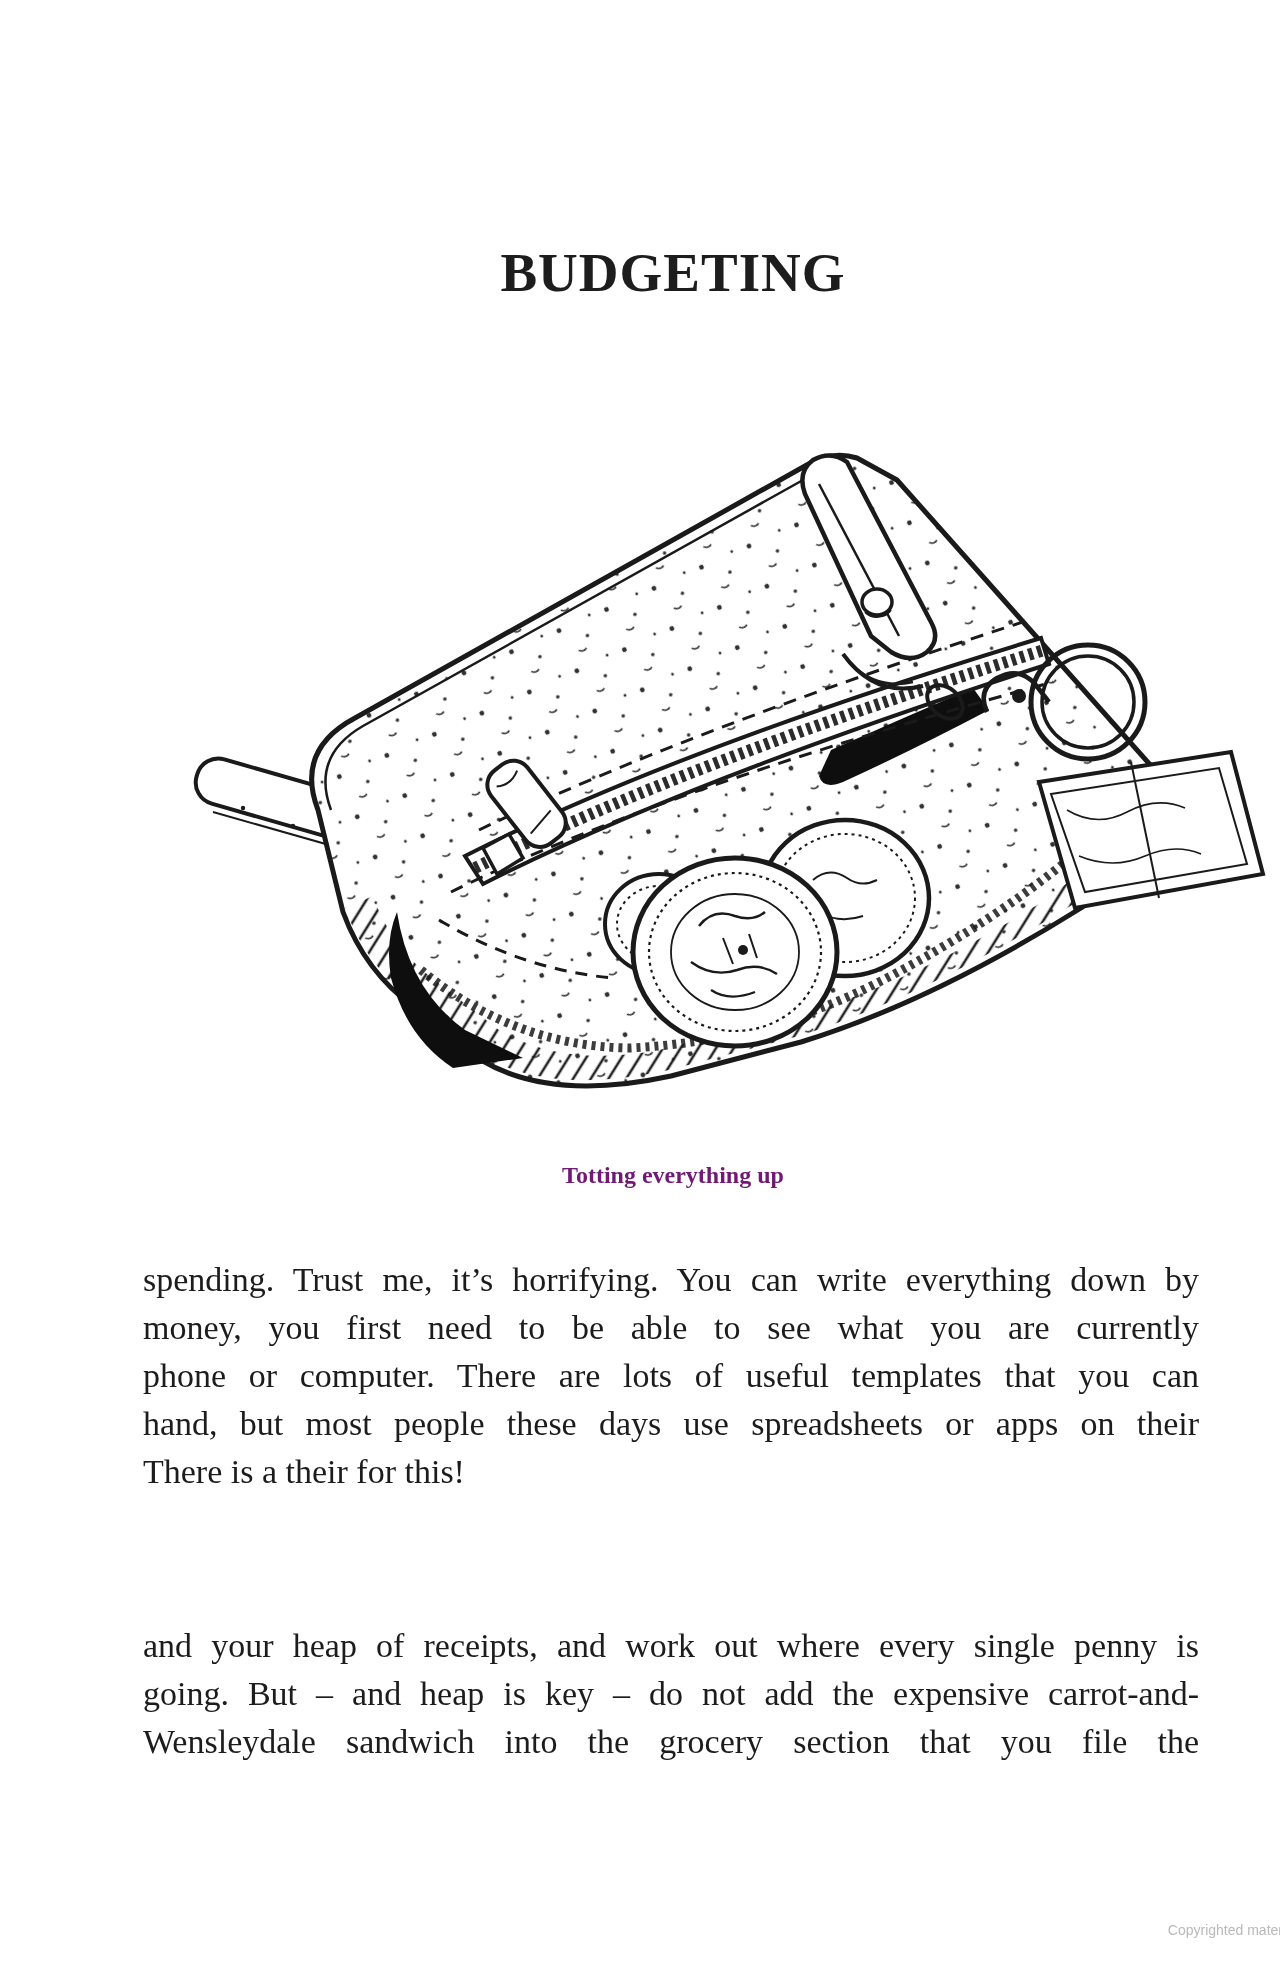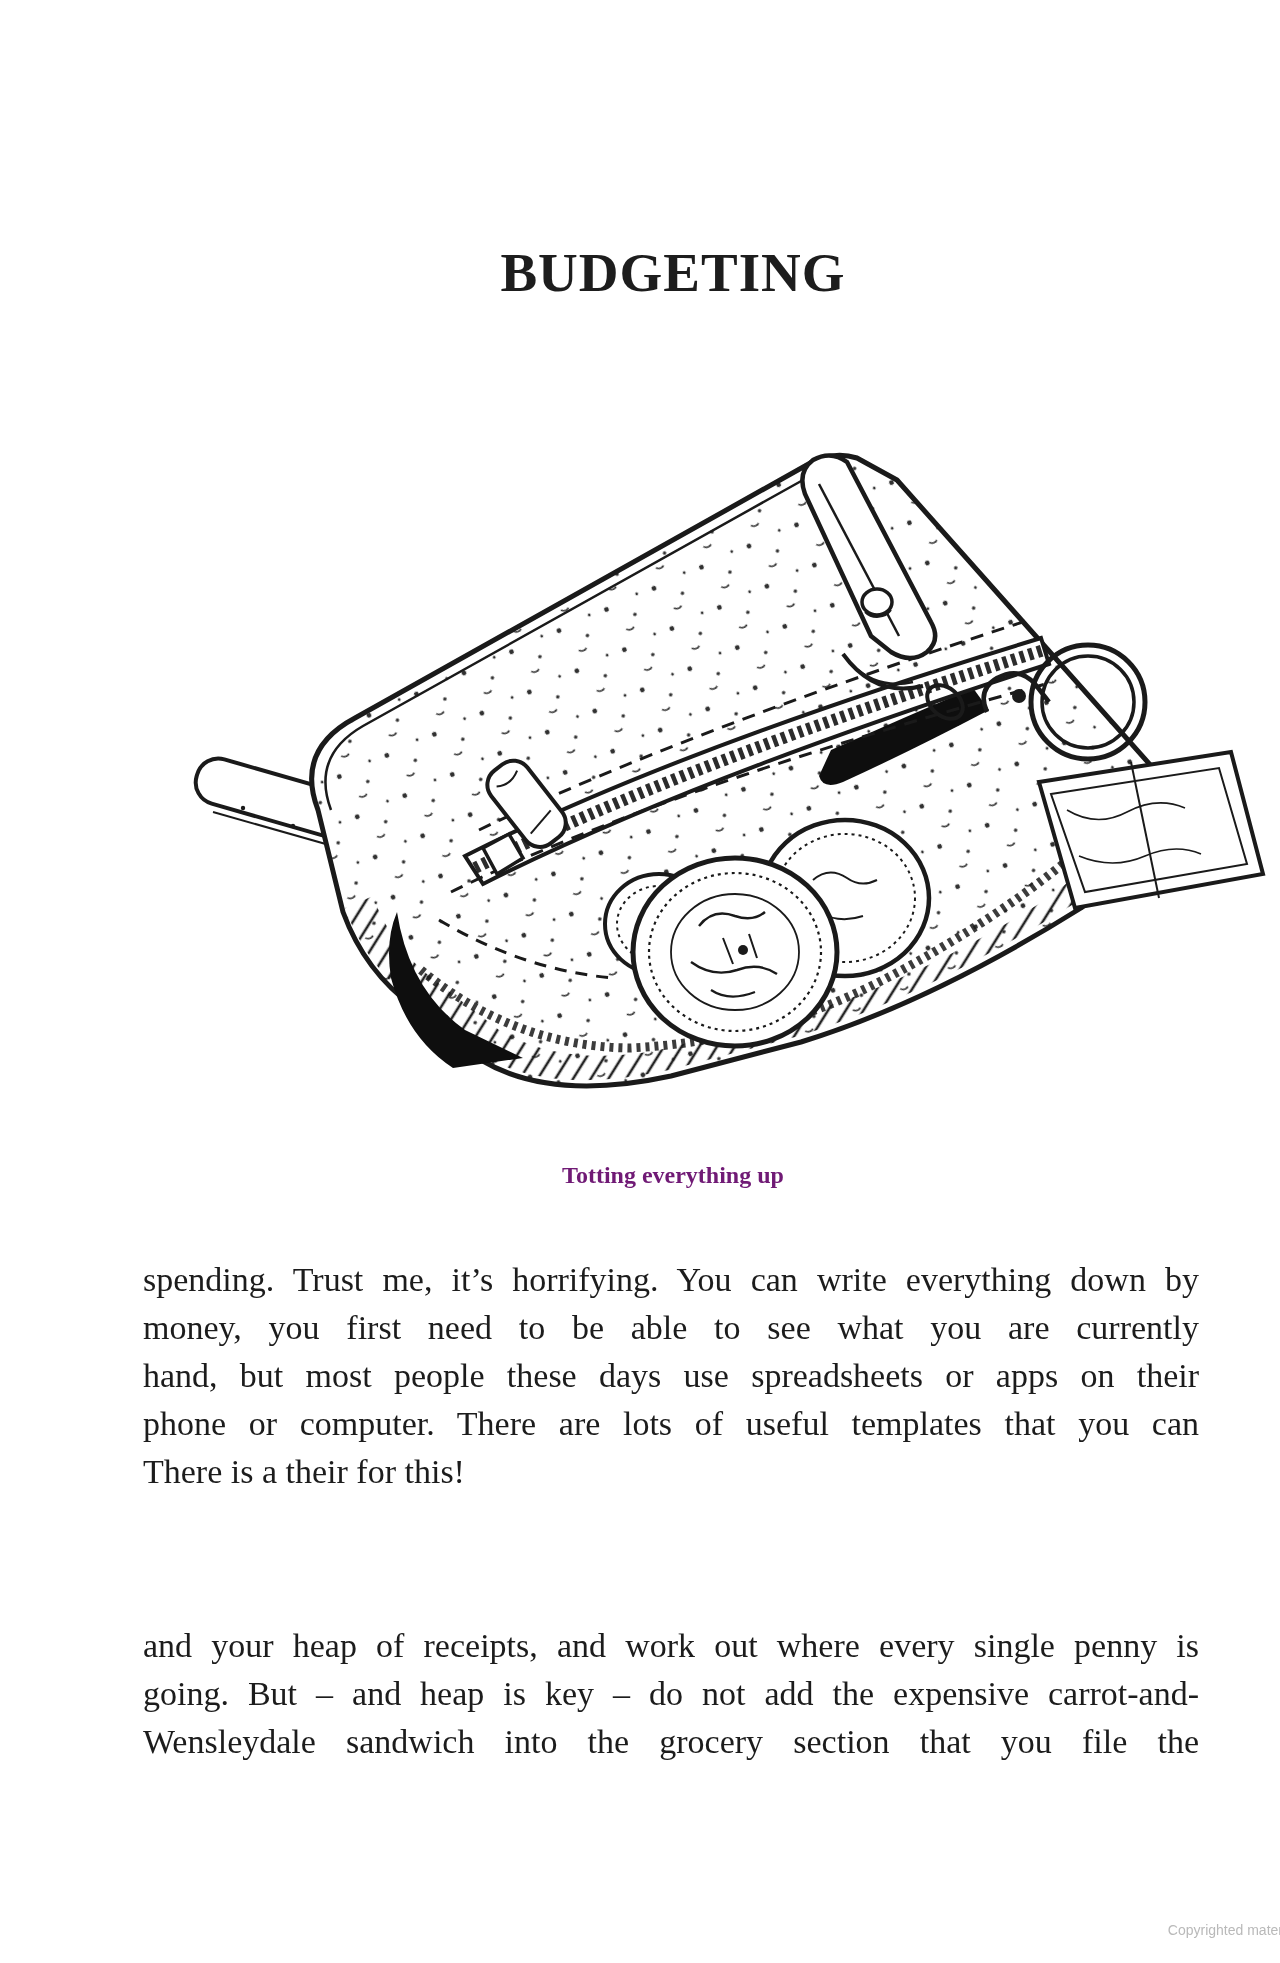--- a/index.html
+++ b/index.html
@@ -166,22 +166,22 @@
         <circle cx="836" cy="246" r="7" fill="#1a1a1a" stroke="none"></circle>
       </g>
     </svg>
   </div>
 
   <div class="subheading">Totting everything up</div>
 
   <div class="bodyblock para1">
     <div class="line">spending. Trust me, it’s horrifying. You can write everything down by</div>
     <div class="line">money, you first need to be able to see what you are currently</div>
+    <div class="line">phone or computer. There are lots of useful templates that you can</div>
     <div class="line">hand, but most people these days use spreadsheets or apps on their</div>
-    <div class="line">phone or computer. There are lots of useful templates that you can</div>
     <div class="line last">There is a their for this!</div>
   </div>
 
   <div class="bodyblock para2">
     <div class="line">and your heap of receipts, and work out where every single penny is</div>
     <div class="line">going. But – and heap is key – do not add the expensive carrot-and-</div>
     <div class="line">Wensleydale sandwich into the grocery section that you file the</div>
   </div>
 
   <div class="watermark">Copyrighted material</div>

